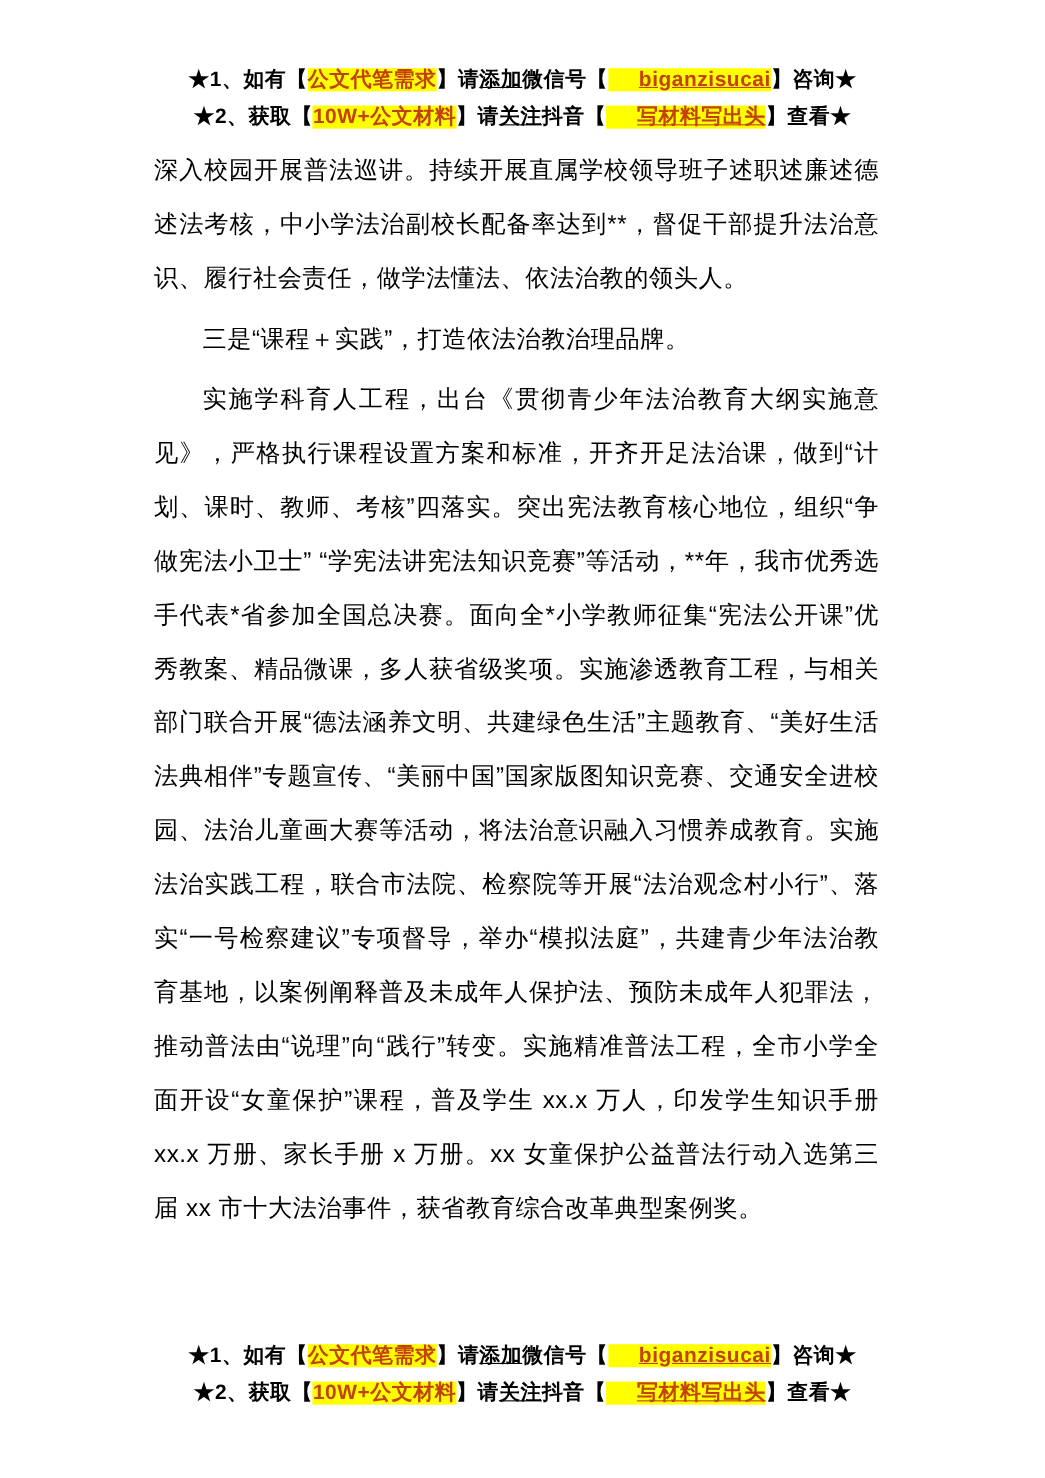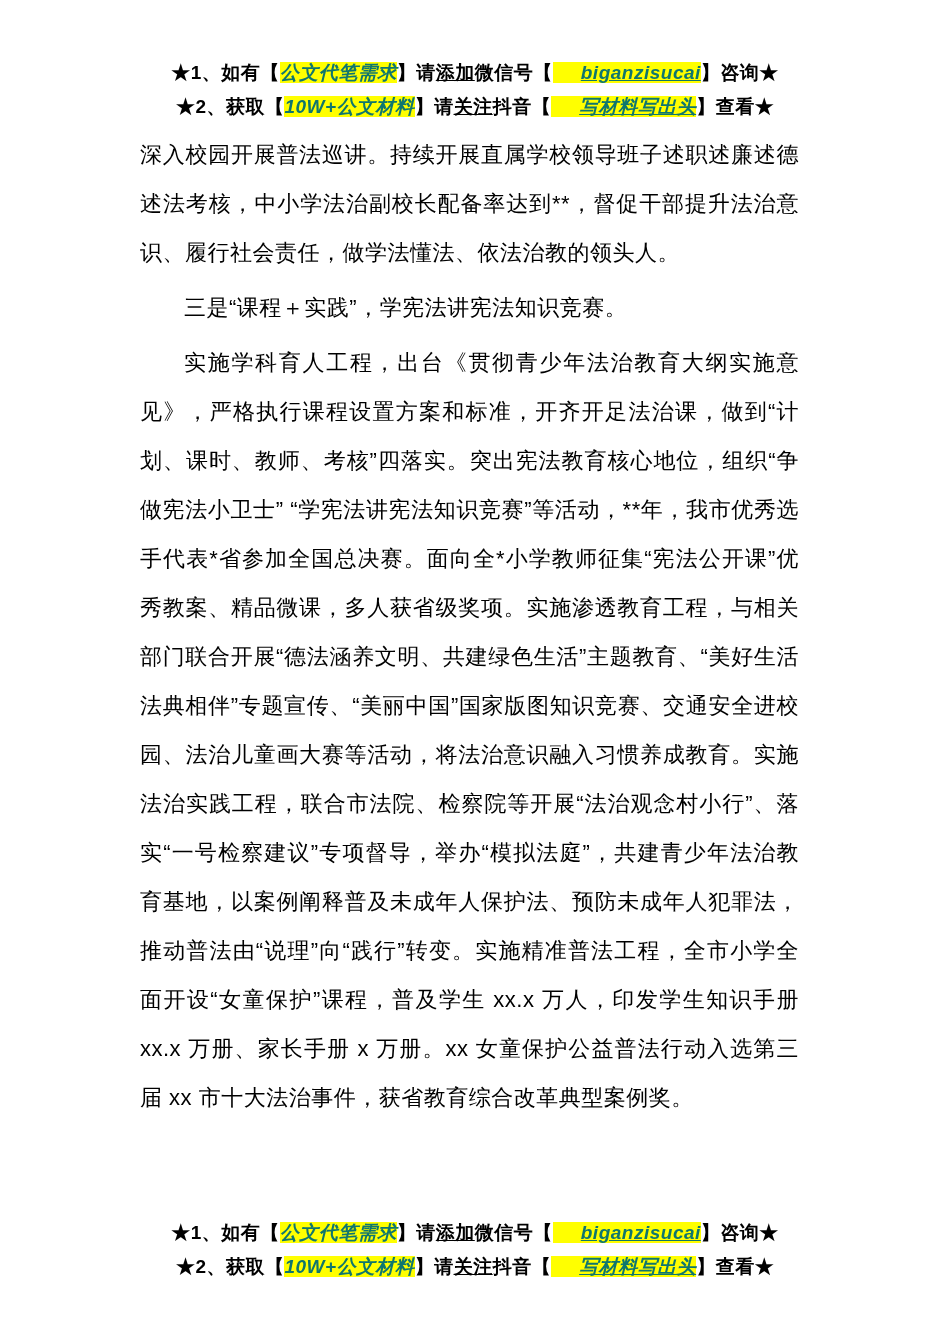--- a/index.html
+++ b/index.html
@@ -21,22 +21,21 @@
     text-align: center;
     font-weight: bold;
     font-size: 19px;
     line-height: 34px;
     color: #000000;
     letter-spacing: 0.5px;
     white-space: nowrap;
   }
   .ads .hl {
     background: #ffff00;
-    color: #0f766e;
-    font-style: italic;
+    color: #c2410c;
   }
   .ads .ul {
     text-decoration: underline;
   }
   .ads .ul-red {
     text-decoration: underline;
     padding-left: 28px;
   }
   .header-ads {
     padding-top: 56px;
@@ -68,21 +67,21 @@
 
 <div class="page">
 
   <div class="ads header-ads">
     <div><span>★1、如有【</span><span class="hl">公文代笔需求</span><span>】请</span><span class="ul">添加</span><span>微信号【</span><span class="hl ul-red">biganzisucai</span><span>】咨询★</span></div>
     <div><span>★2、获取【</span><span class="hl">10W+公文材料</span><span>】请</span><span class="ul">关注</span><span>抖音【</span><span class="hl ul-red">写材料写出头</span><span>】查看★</span></div>
   </div>
 
   <div class="body-text">
     <p>深入校园开展普法巡讲。持续开展直属学校领导班子述职述廉述德述法考核，中小学法治副校长配备率达到**，督促干部提升法治意识、履行社会责任，做学法懂法、依法治教的领头人。</p>
-    <p class="indent">三是“课程＋实践”，学宪法讲宪法知识竞赛。</p>
+    <p class="indent">三是“课程＋实践”，打造依法治教治理品牌。</p>
     <p class="indent">实施学科育人工程，出台《贯彻青少年法治教育大纲实施意见》，严格执行课程设置方案和标准，开齐开足法治课，做到“计划、课时、教师、考核”四落实。突出宪法教育核心地位，组织“争做宪法小卫士” “学宪法讲宪法知识竞赛”等活动，**年，我市优秀选手代表*省参加全国总决赛。面向全*小学教师征集“宪法公开课”优秀教案、精品微课，多人获省级奖项。实施渗透教育工程，与相关部门联合开展“德法涵养文明、共建绿色生活”主题教育、“美好生活法典相伴”专题宣传、“美丽中国”国家版图知识竞赛、交通安全进校园、法治儿童画大赛等活动，将法治意识融入习惯养成教育。实施法治实践工程，联合市法院、检察院等开展“法治观念村小行”、落实“一号检察建议”专项督导，举办“模拟法庭”，共建青少年法治教育基地，以案例阐释普及未成年人保护法、预防未成年人犯罪法，推动普法由“说理”向“践行”转变。实施精准普法工程，全市小学全面开设“女童保护”课程，普及学生 xx.x 万人，印发学生知识手册 xx.x 万册、家长手册 x 万册。xx 女童保护公益普法行动入选第三届 xx 市十大法治事件，获省教育综合改革典型案例奖。</p>
   </div>
 
   <div class="ads footer-ads">
     <div><span>★1、如有【</span><span class="hl">公文代笔需求</span><span>】请</span><span class="ul">添加</span><span>微信号【</span><span class="hl ul-red">biganzisucai</span><span>】咨询★</span></div>
     <div><span>★2、获取【</span><span class="hl">10W+公文材料</span><span>】请</span><span class="ul">关注</span><span>抖音【</span><span class="hl ul-red">写材料写出头</span><span>】查看★</span></div>
   </div>
 
 </div>
 

